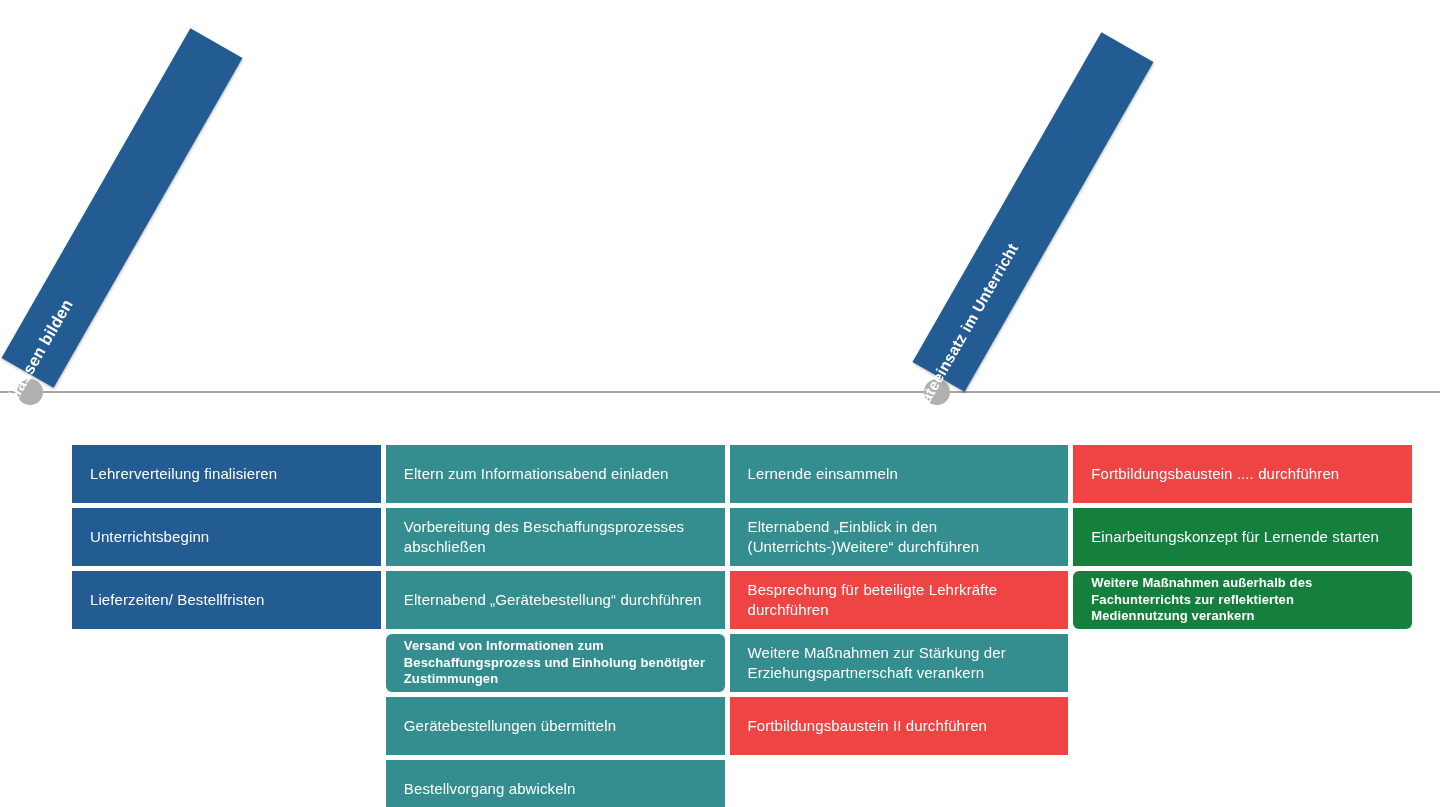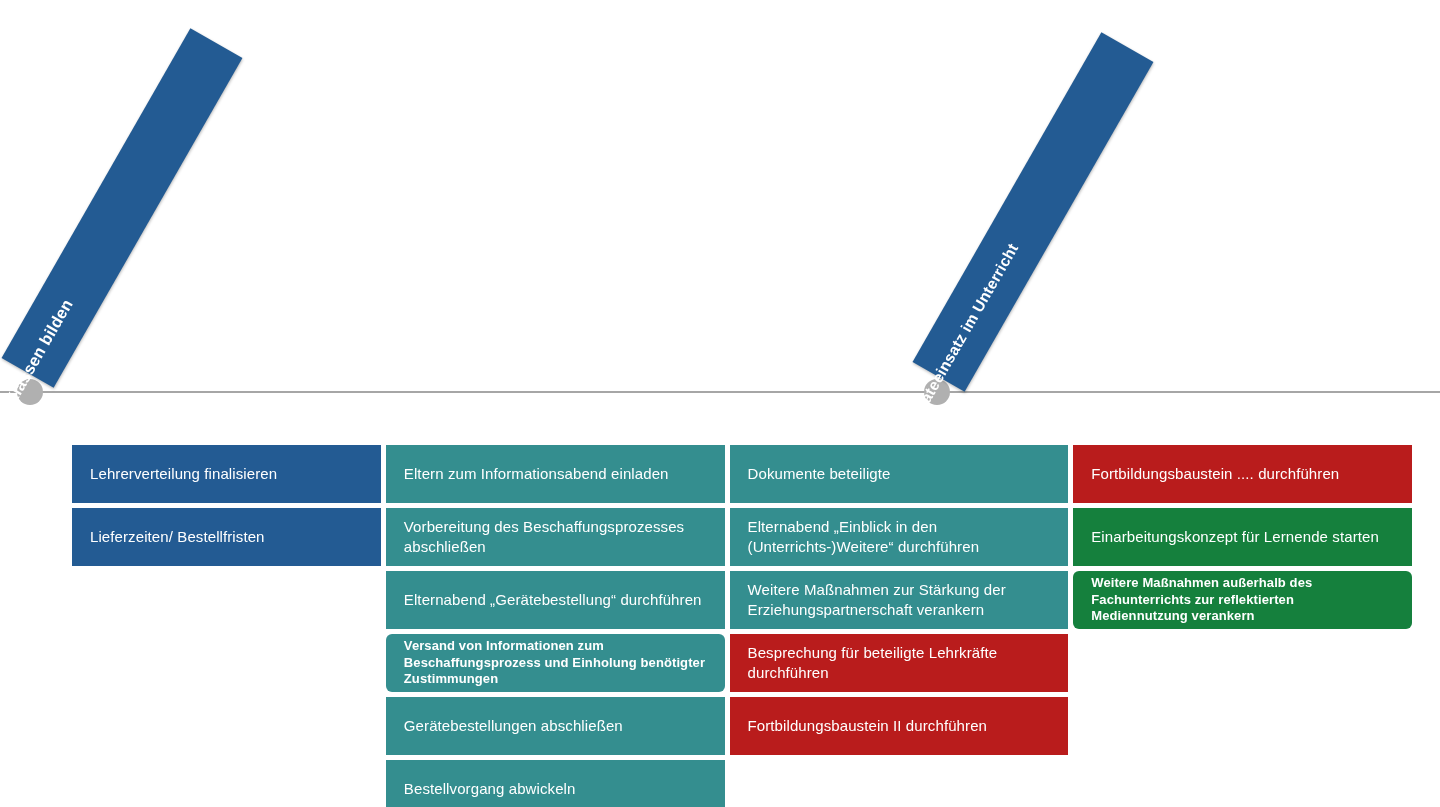--- a/index.html
+++ b/index.html
@@ -113,21 +113,21 @@
   }
   .task.small {
     font-size: 13px;
     line-height: 1.3;
     font-weight: 600;
     padding: 6px 18px;
     border-radius: 6px;
   }
   .task.c-blue      { background: #235b93; }
   .task.c-teal      { background: #348e8f; }
-  .task.c-green     { background: #b91c1c; }
+  .task.c-green     { background: #ef4444; }
   .task.c-lightgreen{ background: #15803d; }
 </style>
 </head>
 <body>
 
 <div id="canvas">
 
   <div class="timeline-axis"></div>
   <div class="timeline-dot dot-1"></div>
   <div class="timeline-dot dot-2"></div>
@@ -136,37 +136,38 @@
     <span class="banner-label">Klassen bilden</span>
   </div>
   <div class="banner banner-right">
     <span class="banner-label">Erster Geräteeinsatz im Unterricht</span>
   </div>
 
   <div class="columns">
 
     <div class="column col-1">
       <div class="task c-blue">Lehrerverteilung finalisieren</div>
+      <div class="task c-blue">Unterrichtsbeginn</div>
       <div class="task c-blue">Lieferzeiten/ Bestellfristen</div>
     </div>
 
     <div class="column col-2">
       <div class="task c-teal">Eltern zum Informationsabend einladen</div>
       <div class="task c-teal">Vorbereitung des Beschaffungsprozesses abschließen</div>
       <div class="task c-teal">Elternabend „Gerätebestellung“ durchführen</div>
       <div class="task c-teal small">Versand von Informationen zum Beschaffungsprozess und Einholung benötigter Zustimmungen</div>
-      <div class="task c-teal">Gerätebestellungen abschließen</div>
+      <div class="task c-teal">Gerätebestellungen übermitteln</div>
       <div class="task c-teal">Bestellvorgang abwickeln</div>
     </div>
 
     <div class="column col-3">
-      <div class="task c-teal">Dokumente beteiligte</div>
+      <div class="task c-teal">Lernende einsammeln</div>
       <div class="task c-teal">Elternabend „Einblick in den (Unterrichts-)Weitere“ durchführen</div>
+      <div class="task c-green">Besprechung für beteiligte Lehrkräfte durchführen</div>
       <div class="task c-teal">Weitere Maßnahmen zur Stärkung der Erziehungspartnerschaft  verankern</div>
-      <div class="task c-green">Besprechung für beteiligte Lehrkräfte durchführen</div>
       <div class="task c-green">Fortbildungsbaustein II durchführen</div>
     </div>
 
     <div class="column col-4">
       <div class="task c-green">Fortbildungsbaustein .... durchführen</div>
       <div class="task c-lightgreen">Einarbeitungskonzept für Lernende starten</div>
       <div class="task c-lightgreen small">Weitere Maßnahmen außerhalb des Fachunterrichts zur reflektierten Mediennutzung verankern</div>
     </div>
 
   </div>

